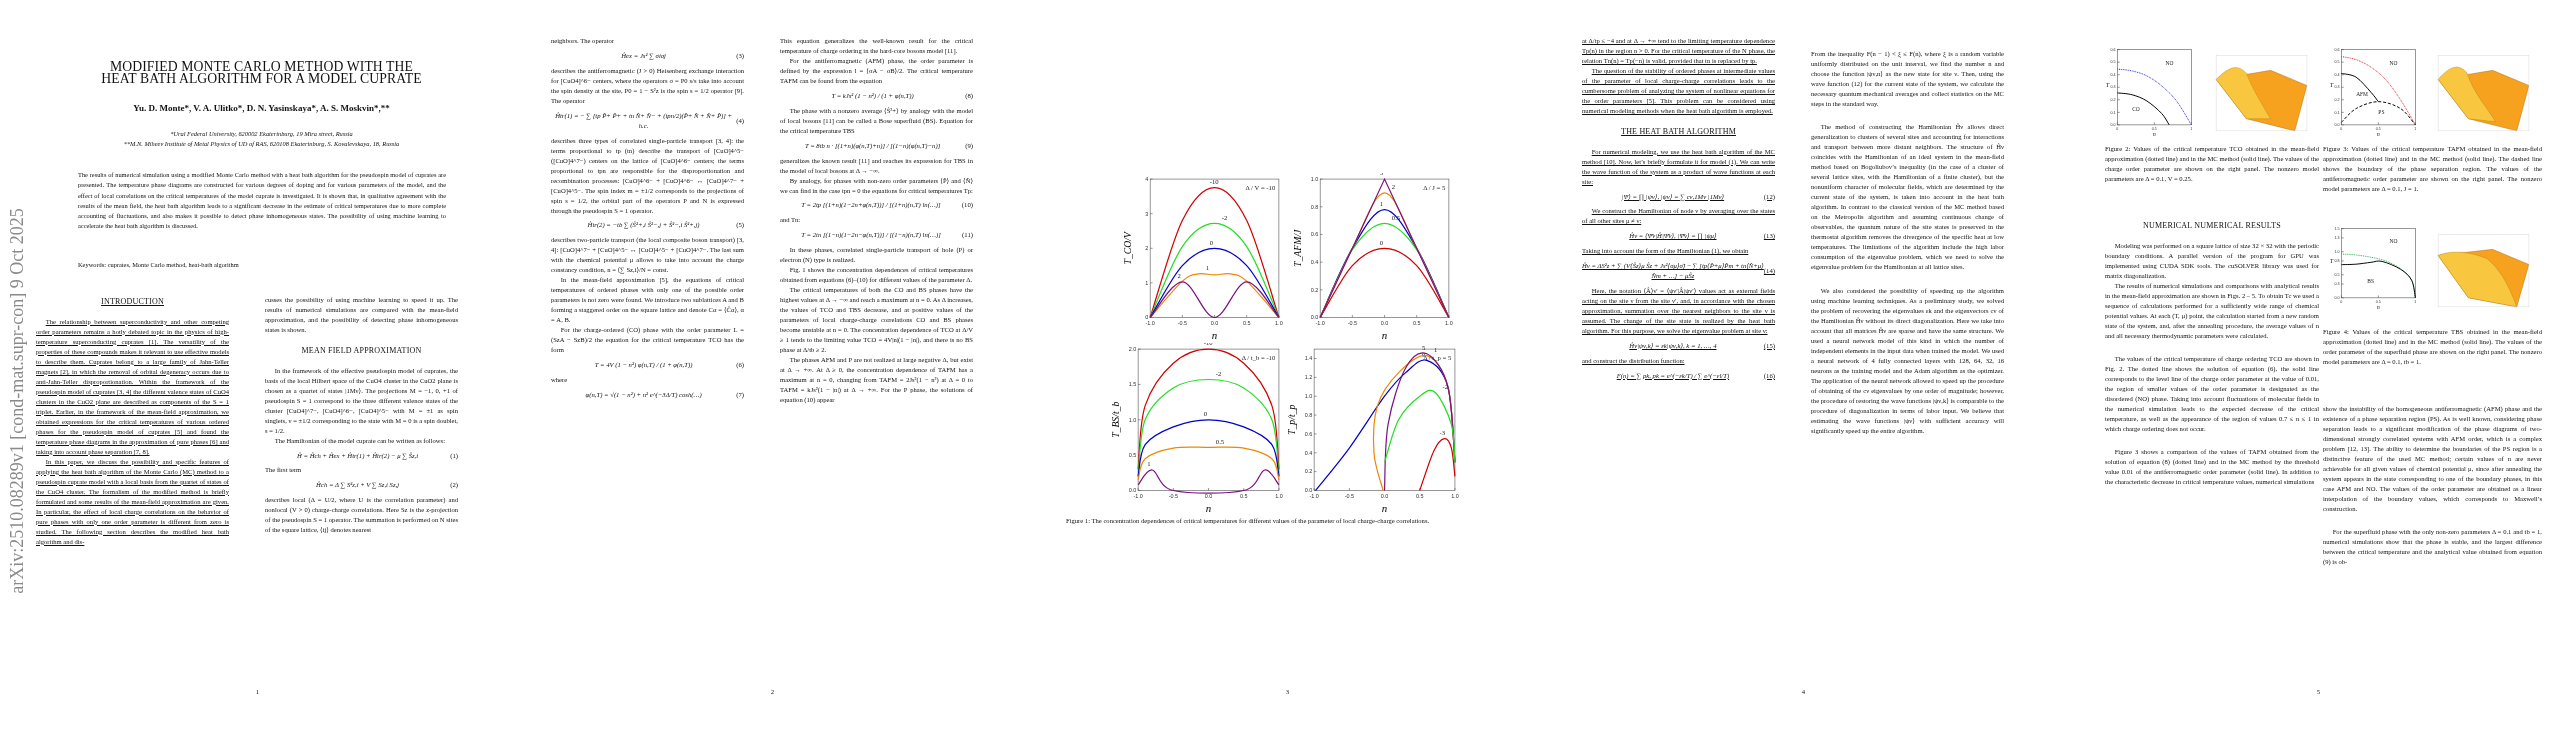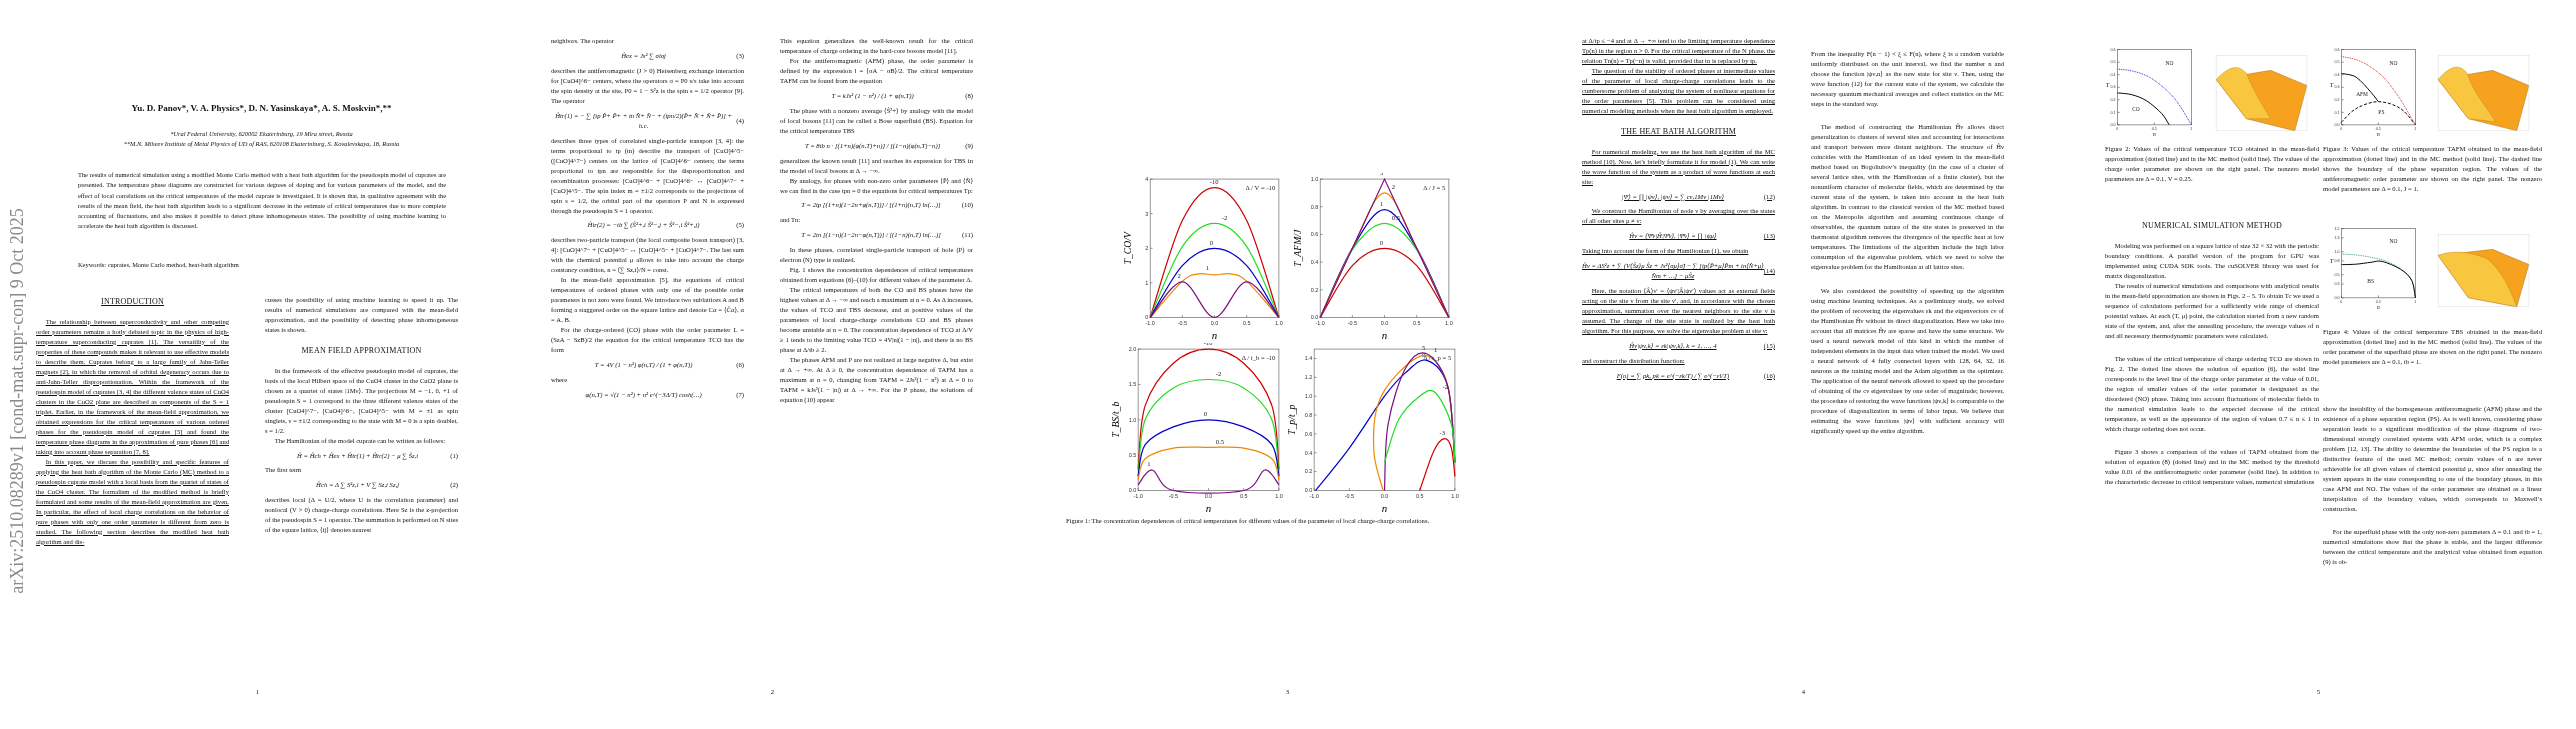--- a/index.html
+++ b/index.html
@@ -25,21 +25,25 @@
   .chart { position: absolute; }
   .caption { position: absolute; font-size: 6.6px; line-height: 10px; text-align: justify; }
 </style>
 </head>
 <body>
 
 <div class="page p1">
   <div class="arxiv">
       <span>arXiv:2510.08289v1  [cond-mat.supr-con]  9 Oct 2025</span>
     </div>
-  <div class="authors">Yu. D. Panov*, V. A. Physics*, D. N. Yasinskaya*, A. S. Moskvin*,**</div>
+  <div class="title">
+    <div>MODIFIED MONTE CARLO METHOD WITH THE</div>
+    <div>HEAT BATH ALGORITHM FOR A MODEL CUPRATE</div>
+  </div>
+  <div class="authors">Yu. D. Monte*, V. A. Ulitko*, D. N. Yasinskaya*, A. S. Moskvin*,**</div>
   <div class="aff">
     <div>*Ural Federal University, 620002 Ekaterinburg, 19 Mira street, Russia</div>
     <div>**M.N. Miheev Institute of Metal Physics of UD of RAS, 620108 Ekaterinburg, S. Kovalevskaya, 18, Russia</div>
   </div>
   <div class="abstract">The results of numerical simulation using a modified Monte Carlo method with a heat bath algorithm for the pseudospin model of cuprates are presented. The temperature phase diagrams are constructed for various degrees of doping and for various parameters of the model, and the effect of local correlations on the critical temperatures of the model cuprate is investigated. It is shown that, in qualitative agreement with the results of the mean field, the heat bath algorithm leads to a significant decrease in the estimate of critical temperatures due to more complete accounting of fluctuations, and also makes it possible to detect phase inhomogeneous states. The possibility of using machine learning to accelerate the heat bath algorithm is discussed.</div>
   <div class="keywords">Keywords: cuprates, Monte Carlo method, heat-bath algorithm</div>
 
   <div class="col" style="left:36px; top:286px;text-decoration:underline;">
     <div class="sechead">INTRODUCTION</div>
     <p>The relationship between superconductivity and other competing order parameters remains a hotly debated topic in the physics of high-temperature superconducting cuprates [1]. The versatility of the properties of these compounds makes it relevant to use effective models to describe them. Cuprates belong to a large family of Jahn-Teller magnets [2], in which the removal of orbital degeneracy occurs due to anti-Jahn-Teller disproportionation. Within the framework of the pseudospin model of cuprates [3, 4] the different valence states of CuO4 clusters in the CuO2 plane are described as components of the S = 1 triplet. Earlier, in the framework of the mean-field approximation, we obtained expressions for the critical temperatures of various ordered phases for the pseudospin model of cuprates [5] and found the temperature phase diagrams in the approximation of pure phases [6] and taking into account phase separation [7, 8].</p>
@@ -427,21 +431,21 @@
       <text x="64.69999999999999" y="94.92" font-size="9" font-family="Liberation Serif, serif" fill="#222">BS</text>
     </svg>
   <svg class="chart surf" style="left:365px; top:225px;" width="112" height="85" viewBox="0 0 185 140">
     <polygon points="20,50 110,40 170,65 150,135 70,120" fill="#f7a21f" stroke="#8a5a10" stroke-width="0.6"></polygon>
     <path d="M20,50 C45,40 75,45 100,55 C120,70 135,95 150,135 L70,120 Z" fill="#f9c640" stroke="#a06a10" stroke-width="0.5"></path>
     <rect x="20" y="15" width="150" height="120" fill="none" stroke="#ccc" stroke-width="0.6"></rect>
   </svg>
   <div class="caption" style="left:262px; top:327px; width:219px;">Figure 4: Values of the critical temperature TBS obtained in the mean-field approximation (dotted line) and in the MC method (solid line). The values of the order parameter of the superfluid phase are shown on the right panel. The nonzero model parameters are Δ = 0.1, tb = 1.</div>
 
   <div class="col" style="left:44px; top:210px; width:214px;">
-    <div class="sechead">NUMERICAL SIMULATION METHOD</div>
+    <div class="sechead">NUMERICAL NUMERICAL RESULTS</div>
     <p>Modeling was performed on a square lattice of size 32 × 32 with the periodic boundary conditions. A parallel version of the program for GPU was implemented using CUDA SDK tools. The cuSOLVER library was used for matrix diagonalization.</p>
     <p>The results of numerical simulations and comparisons with analytical results in the mean-field approximation are shown in Figs. 2 – 5. To obtain Tc we used a sequence of calculations performed for a sufficiently wide range of chemical potential values. At each (T, μ) point, the calculation started from a new random state of the system, and, after the annealing procedure, the average values of n and all necessary thermodynamic parameters were calculated.</p>
     <p style="margin-top:13.4px;">The values of the critical temperature of charge ordering TCO are shown in Fig. 2. The dotted line shows the solution of equation (6), the solid line corresponds to the level line of the charge order parameter at the value of 0.01, the region of smaller values of the order parameter is designated as the disordered (NO) phase. Taking into account fluctuations of molecular fields in the numerical simulation leads to the expected decrease of the critical temperature, as well as the appearance of the region of values 0.7 ≤ n ≤ 1 in which charge ordering does not occur.</p>
     <p style="margin-top:13.4px;">Figure 3 shows a comparison of the values of TAFM obtained from the solution of equation (8) (dotted line) and in the MC method by the threshold value 0.01 of the antiferromagnetic order parameter (solid line). In addition to the characteristic decrease in critical temperature values, numerical simulations</p>
   </div>
   <div class="col" style="left:262px; top:404px; width:219px;">
     <p class="noind">show the instability of the homogeneous antiferromagnetic (AFM) phase and the existence of a phase separation region (PS). As is well known, considering phase separation leads to a significant modification of the phase diagrams of two-dimensional strongly correlated systems with AFM order, which is a complex problem [12, 13]. The ability to determine the boundaries of the PS region is a distinctive feature of the used MC method; certain values of n are never achievable for all given values of chemical potential μ, since after annealing the system appears in the state corresponding to one of the boundary phases, in this case AFM and NO. The values of the order parameter are obtained as a linear interpolation of the boundary values, which corresponds to Maxwell’s construction.</p>
     <p style="margin-top:13.4px;">For the superfluid phase with the only non-zero parameters Δ = 0.1 and tb = 1, numerical simulations show that the phase is stable, and the largest difference between the critical temperature and the analytical value obtained from equation (9) is ob-</p>
   </div>
   <div class="pnum">5</div>

